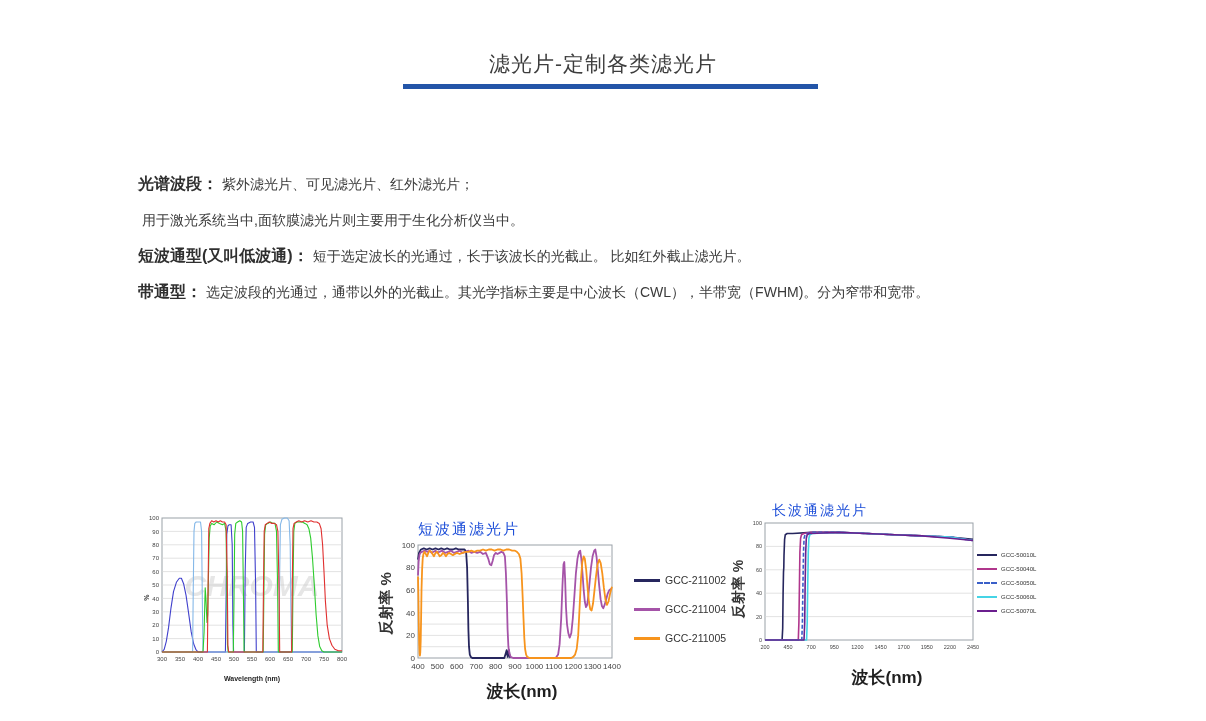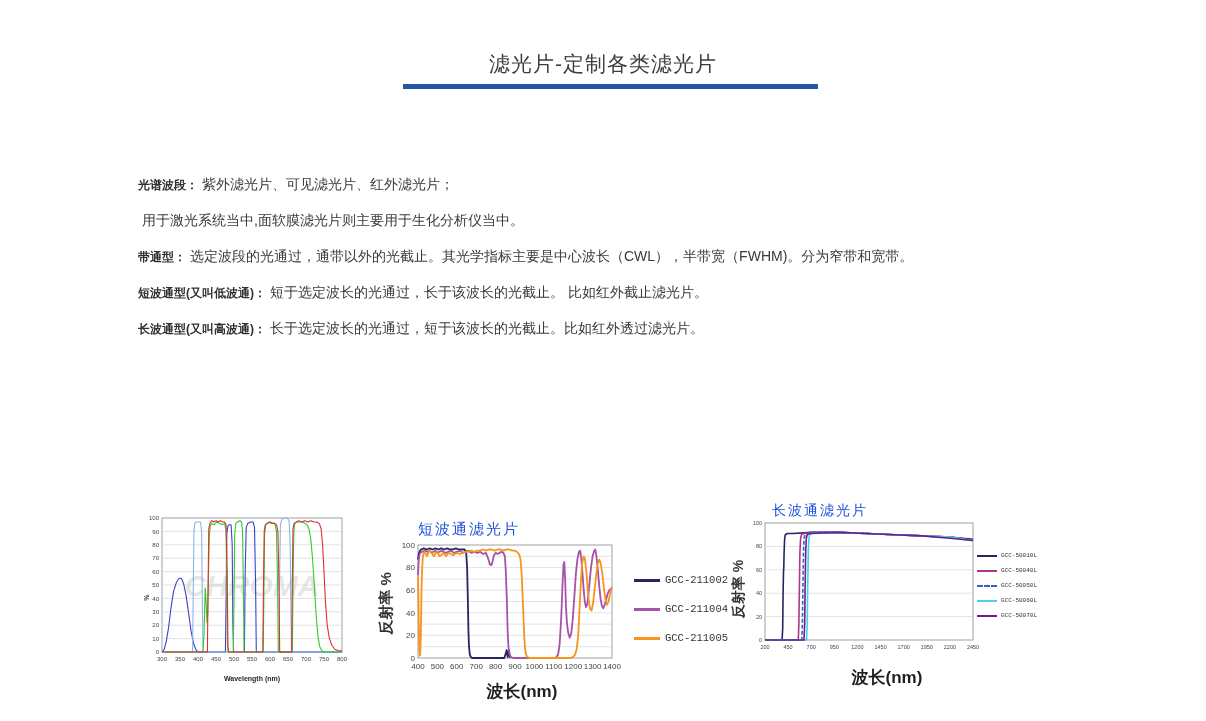--- a/index.html
+++ b/index.html
@@ -9,21 +9,21 @@
 
   
   .page-title { position:absolute; top:50px; left:0; width:100%; text-align:center;
                 font-size:21px; font-weight:normal; color:#3d3d3d; letter-spacing:1px; }
   .title-underline { position:absolute; top:84px; left:403px; width:415px; height:5px;
                      background:#2355a8; }
 
   
   .content { position:absolute; left:138px; top:166px; width:950px; }
   .content p { height:36px; line-height:36px; font-size:14px; color:#3a3a3a; white-space:nowrap; }
-  .content p strong { font-size:12px; font-weight:bold; color:#2f2f2f; margin-right:4px; }
+  .content p strong { font-size:16px; font-weight:bold; color:#2f2f2f; margin-right:4px; }
 
   
   figure.chart { position:absolute; }
   figure.chart .chart-title { position:absolute; color:#1d4ed8; letter-spacing:2px; }
   figure.chart .x-label { position:absolute; text-align:center; color:#1f1f1f; font-weight:600; }
   figure.chart .y-label { position:absolute; color:#333; font-weight:600; text-align:center;
                           transform:rotate(-90deg); white-space:nowrap; }
 
   .chart1 { left:138px; top:512px; width:212px; height:192px; }
   .chart1 .y-label { left:-52px; top:82px; width:120px; font-size:7px; font-weight:normal; color:#555; }
@@ -35,21 +35,21 @@
   .chart2 .x-label { left:60px; top:166px; width:180px; font-size:17px; }
 
   .chart3 { left:727px; top:498px; width:352px; height:214px; }
   .chart3 .chart-title { left:45px; top:4px; width:215px; font-size:14px; }
   .chart3 .y-label { left:-58px; top:82px; width:140px; font-size:14px; }
   .chart3 .x-label { left:80px; top:168px; width:160px; font-size:17px; }
 
   .legend { position:absolute; display:flex; flex-direction:column; }
   .chart2 .legend { left:262px; top:60px; gap:17px; }
   .chart3 .legend { left:250px; top:54px; gap:8px; }
-  .legend-item { display:flex; align-items:center;font-family:Liberation Mono, monospace; }
+  .legend-item { display:flex; align-items:center; }
   .swatch { display:inline-block; }
   .chart2 .swatch { width:26px; height:3px; margin-right:5px; }
   .chart3 .swatch { width:20px; height:2px; margin-right:4px; }
   .legend-label { color:#333; white-space:nowrap; }
   .chart2 .legend-label { font-size:10.5px; }
   .chart3 .legend-label { font-size:6px; }
 
   svg.chart-canvas { position:absolute; overflow:visible; }
   .chart1 svg.chart-canvas { left:0; top:0; }
   .chart2 svg.chart-canvas { left:20px; top:26px; }
@@ -59,23 +59,22 @@
 <body>
 
 <div class="page">
 
   <h1 class="page-title">滤光片-定制各类滤光片</h1>
   <div class="title-underline" style="background: rgb(35, 85, 168);"></div>
 
   <section class="content">
     <p><strong>光谱波段：</strong><span>紫外滤光片、可见滤光片、红外滤光片；</span></p>
     <p><strong></strong><span>用于激光系统当中,面软膜滤光片则主要用于生化分析仪当中。</span></p>
+    <p><strong>短波通型(又叫低波通)：</strong><span>短于选定波长的光通过，长于该波长的光截止。 比如红外截止滤光片。</span></p>
     <p><strong>带通型：</strong><span>选定波段的光通过，通带以外的光截止。其光学指标主要是中心波长（CWL），半带宽（FWHM)。分为窄带和宽带。</span></p>
-    <p><strong>短波通型(又叫低波通)：</strong><span>短于选定波长的光通过，长于该波长的光截止。 比如红外截止滤光片。</span></p>
-    <p><strong>长波通型(又叫高波通)：</strong><span>长于选定波长的光通过，短于该波长的光截止。比如红外透过滤光片。</span></p>
   </section>
 
   <figure class="chart chart1">
     <svg class="chart-canvas" width="212" height="158">
         <rect x="24" y="6" width="180" height="134" fill="#ffffff" stroke="#9aa1a8" stroke-width="1"></rect>
         <line x1="24" y1="126.6" x2="204" y2="126.6" stroke="#d7d7d7" stroke-width="0.7"></line>
         <line x1="24" y1="113.2" x2="204" y2="113.2" stroke="#d7d7d7" stroke-width="0.7"></line>
         <line x1="24" y1="99.8" x2="204" y2="99.8" stroke="#d7d7d7" stroke-width="0.7"></line>
         <line x1="24" y1="86.4" x2="204" y2="86.4" stroke="#d7d7d7" stroke-width="0.7"></line>
         <line x1="24" y1="73.0" x2="204" y2="73.0" stroke="#d7d7d7" stroke-width="0.7"></line>

